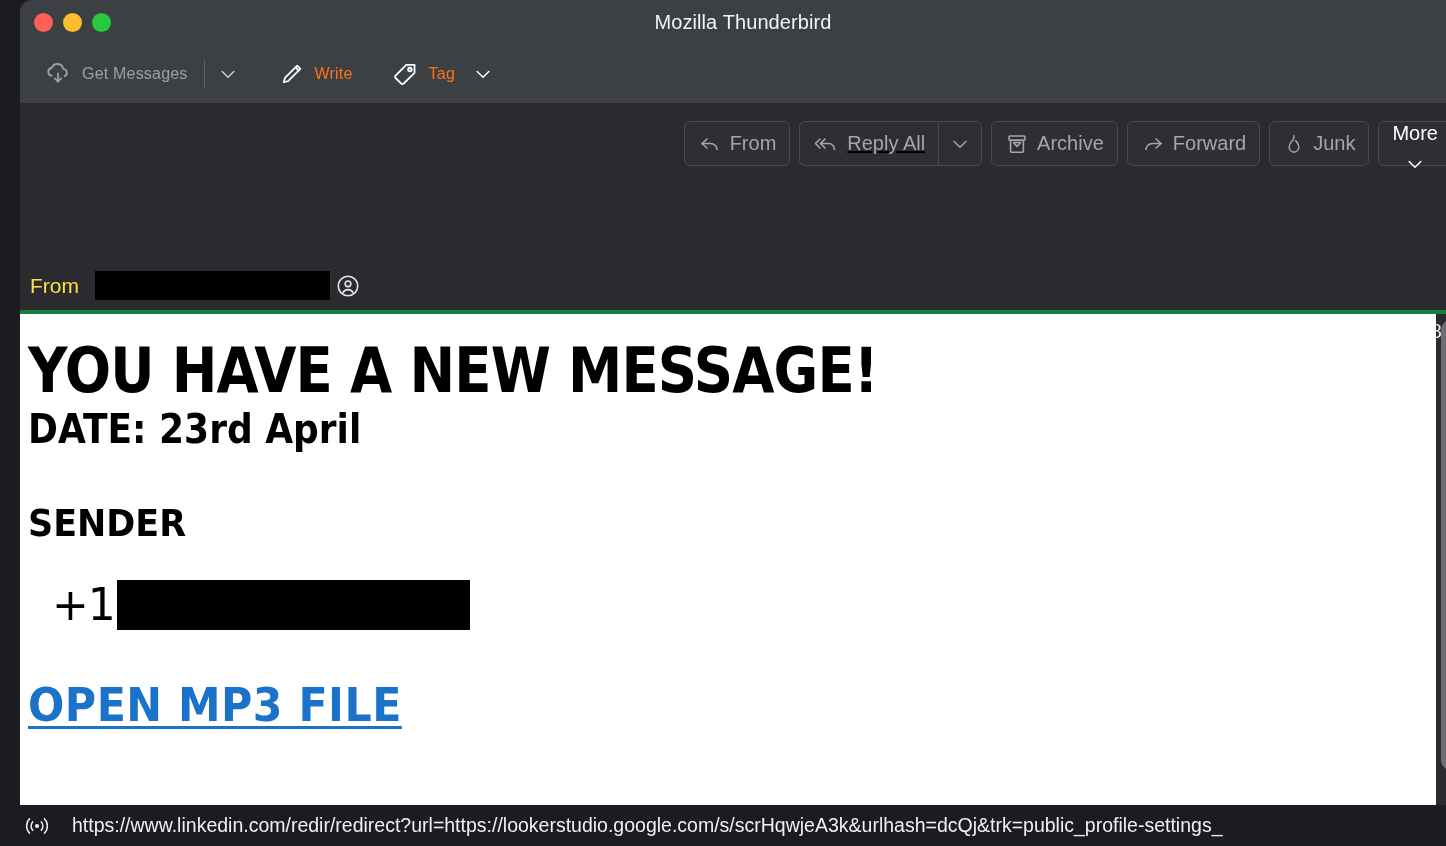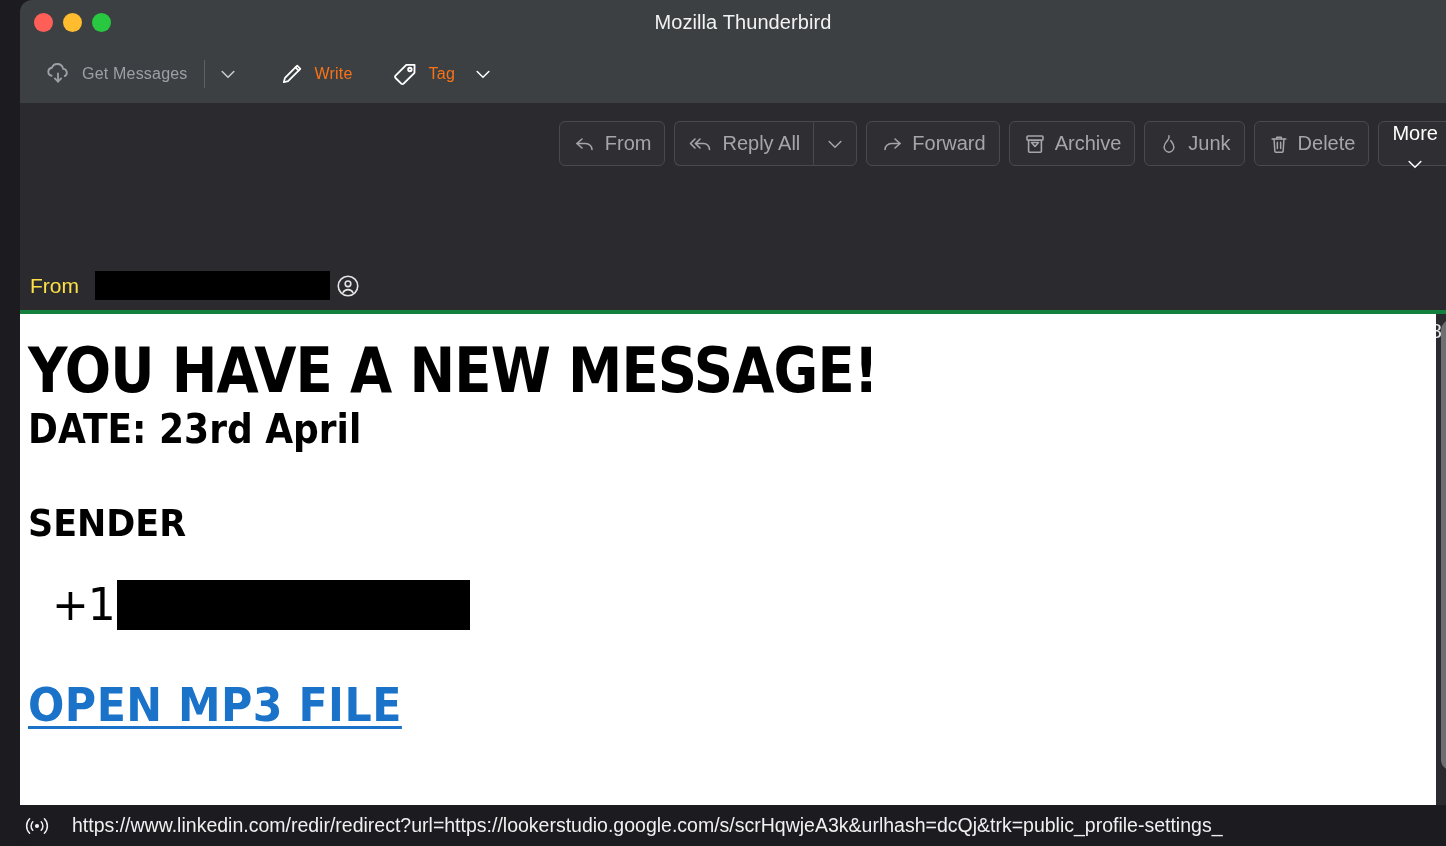--- a/index.html
+++ b/index.html
@@ -81,21 +81,21 @@
   }
   .act {
     display: flex; align-items: center; gap: 8px;
     height: 45px; padding: 0 13px;
     border: 1px solid #4a4a4e; border-radius: 6px;
     background: #2f2e33;
     color: #a6a6aa; font-size: 20px;
     white-space: nowrap;
   }
   .act.more { color: #ffffff; gap: 9px; flex-direction: column; }
-  .split { display: flex; align-items: flex-end; gap: 0; }
+  .split { display: flex; align-items: flex-end; gap: 0; text-decoration: underline; }
   .split .act:first-child { border-top-right-radius: 0; border-bottom-right-radius: 0; border-right: none; }
   .split .act.caret {
     border-top-left-radius: 0; border-bottom-left-radius: 0;
     padding: 0 11px; border-left: 1px solid #4a4a4e;
   }
 
   .field { position: absolute; display: flex; align-items: center; }
   .f-from { left: 10px; top: 168px; }
   .f-to   { left: 10px; top: 215px; }
   .f-subj { left: 10px; top: 257px; }
@@ -319,58 +319,47 @@
             <svg width="20" height="20" viewBox="0 0 24 24" fill="none" stroke="#a6a6aa" stroke-width="1.8" stroke-linecap="round" stroke-linejoin="round">
               <path d="M5 9l7 7 7-7"></path>
             </svg>
           </span>
         </div>
       </div>
 
       <div class="act">
         <span>
           <svg width="24" height="24" viewBox="0 0 24 24" fill="none" stroke="#a6a6aa" stroke-width="1.6" stroke-linecap="round" stroke-linejoin="round">
-            <path d="M15 7 20 11.5 15 16"></path>
-            <path d="M20 11.5h-8.5c-3.6 0-6.5 2.6-6.5 6"></path>
-          </svg>
-        </span>
-        <span>Forward</span>
-      </div>
-
-      <div class="act">
-        <span>
-          <svg width="24" height="24" viewBox="0 0 24 24" fill="none" stroke="#a6a6aa" stroke-width="1.6" stroke-linecap="round" stroke-linejoin="round">
             <rect x="4" y="4" width="16" height="4.2" rx="1"></rect>
             <path d="M5.6 8.2h12.8v11a1 1 0 0 1-1 1H6.6a1 1 0 0 1-1-1z"></path>
             <path d="M8.5 10.5h7l-3.5 4z"></path>
           </svg>
         </span>
         <span>Archive</span>
+      </div>
+
+      <div class="act">
+        <span>
+          <svg width="24" height="24" viewBox="0 0 24 24" fill="none" stroke="#a6a6aa" stroke-width="1.6" stroke-linecap="round" stroke-linejoin="round">
+            <path d="M15 7 20 11.5 15 16"></path>
+            <path d="M20 11.5h-8.5c-3.6 0-6.5 2.6-6.5 6"></path>
+          </svg>
+        </span>
+        <span>Forward</span>
       </div>
 
       <div class="act">
         <span>
           <svg width="22" height="24" viewBox="0 0 24 24" fill="none" stroke="#a6a6aa" stroke-width="1.6" stroke-linecap="round" stroke-linejoin="round">
             <path d="M12 3c.8 3.4-1.3 4.6-2.7 6.4-1.8 2.3-2.6 4.2-2.6 6A5.8 5.8 0 0 0 12 21a5.8 5.8 0 0 0 5.3-5.6c0-3.2-2.2-5.1-3.4-7.2"></path>
           </svg>
         </span>
         <span>Junk</span>
       </div>
 
-      <div class="act">
-        <span>
-          <svg width="22" height="24" viewBox="0 0 24 24" fill="none" stroke="#a6a6aa" stroke-width="1.6" stroke-linecap="round" stroke-linejoin="round">
-            <path d="M4.5 6.5h15"></path>
-            <path d="M9.5 6.5V4.6h5v1.9"></path>
-            <path d="M6.6 6.5 7.5 20a1 1 0 0 0 1 .9h7a1 1 0 0 0 1-.9l.9-13.5"></path>
-            <path d="M10.2 10v7M13.8 10v7"></path>
-          </svg>
-        </span>
-        <span>Delete</span>
-      </div>
 
       <div class="act more">
         <span>More</span>
         <span>
           <svg width="20" height="20" viewBox="0 0 24 24" fill="none" stroke="#ffffff" stroke-width="1.8" stroke-linecap="round" stroke-linejoin="round">
             <path d="M5 9l7 7 7-7"></path>
           </svg>
         </span>
       </div>
     </div>

